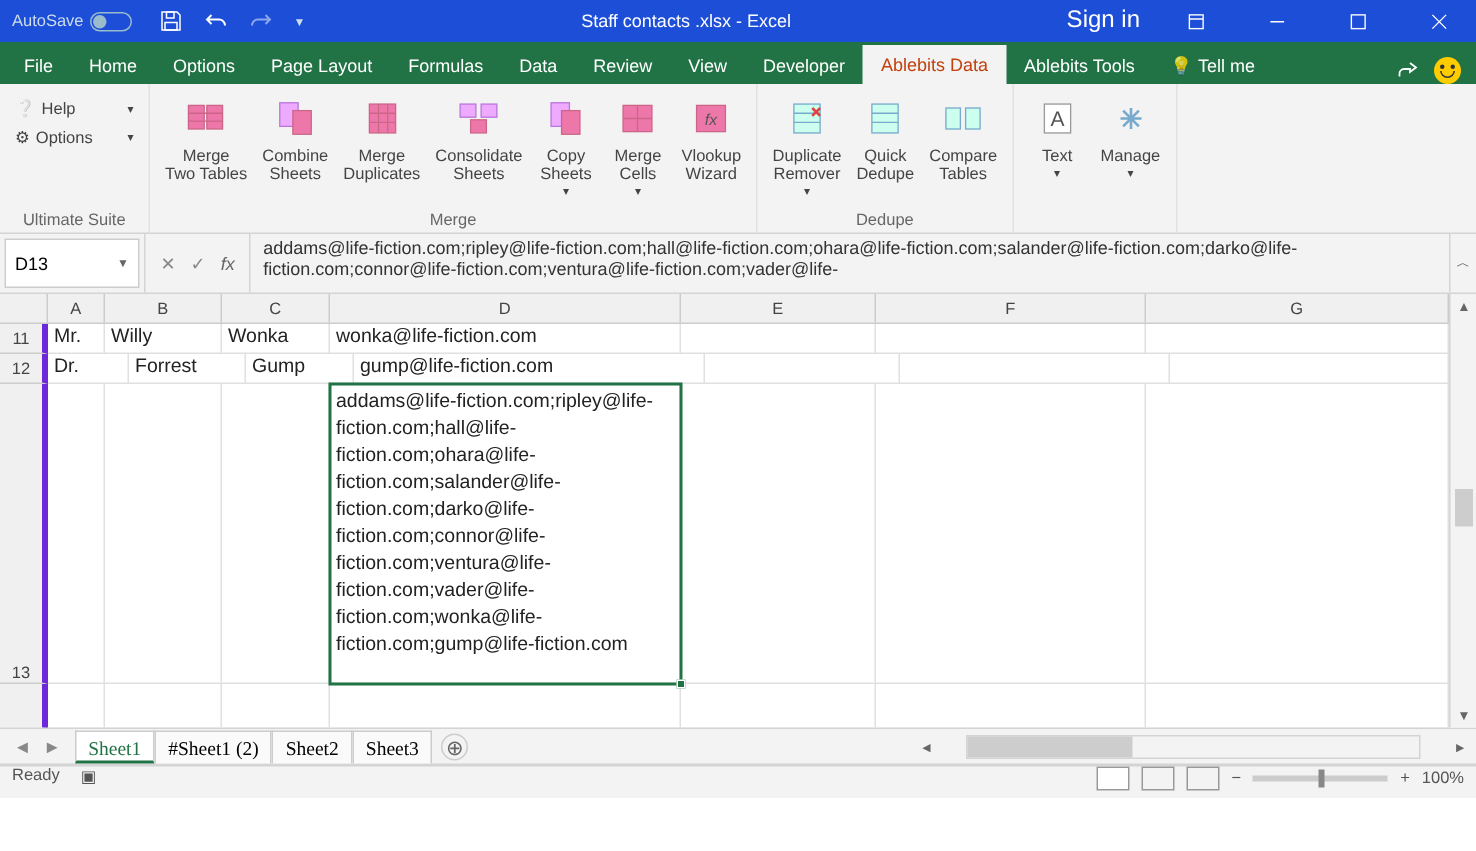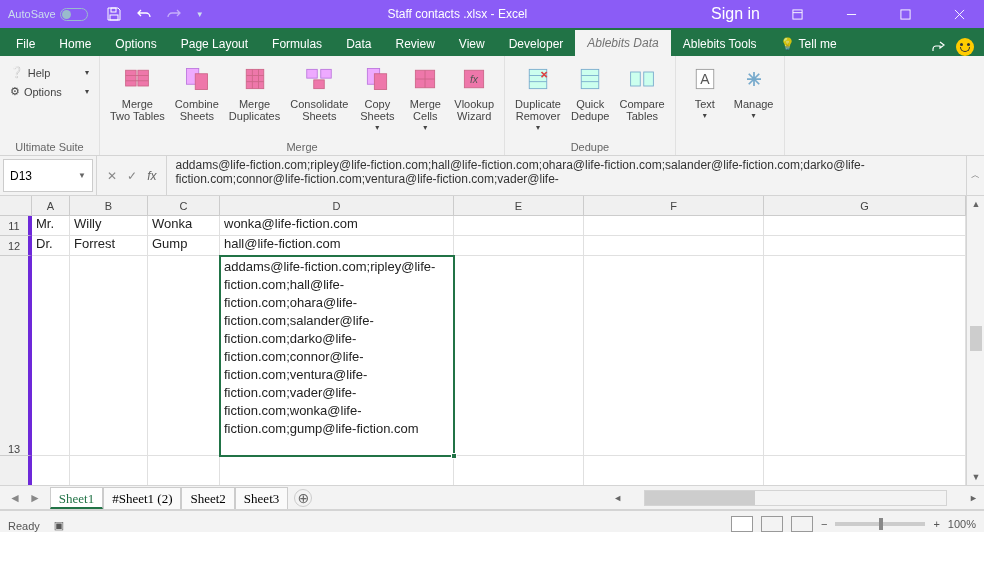--- a/index.html
+++ b/index.html
@@ -1,31 +1,31 @@
 <!DOCTYPE html>
 <html><head>
 <meta charset="utf-8">
 <style>
 *{box-sizing:border-box;margin:0;padding:0;}
 body{font-family:"Segoe UI",Tahoma,sans-serif;font-size:12px;background:#fff;width:984px;height:567px;overflow:hidden;user-select:none;}
-.title-bar{height:28px;background:#8b5cf6;display:flex;align-items:center;color:#fff;}
+.title-bar{height:28px;background:#1d4ed8;display:flex;align-items:center;color:#fff;}
 .title-left{display:flex;align-items:center;gap:4px;padding-left:8px;}
 .autosave{display:flex;align-items:center;gap:4px;color:#cde;font-size:11px;}
 .toggle{width:28px;height:13px;border:1px solid #9bc;border-radius:7px;position:relative;}
 .toggle::after{content:"";width:9px;height:9px;background:#9bc;border-radius:50%;position:absolute;left:1px;top:1px;}
 .qat{display:flex;gap:14px;margin-left:14px;align-items:center;}
 .qat-icon{width:16px;height:16px;fill:#fff;cursor:pointer;}
 .title-center{flex:1;text-align:center;font-size:12px;color:#fff;}
 .title-right{display:flex;align-items:center;gap:20px;padding-right:8px;}
 .win-btn{width:34px;height:28px;display:flex;align-items:center;justify-content:center;cursor:pointer;}
 .win-btn svg{width:11px;height:11px;stroke:#fff;fill:none;stroke-width:1;}
 .signin{font-size:16px;}
 .ribbon-tabs{height:28px;background:#217346;display:flex;align-items:flex-end;padding-left:4px;}
 .tab{padding:0 12px;height:24px;line-height:24px;color:#fff;font-size:12px;cursor:pointer;}
-.tab.active{background:#f3f3f3;color:#737373;height:26px;line-height:26px;font-style:italic;}
+.tab.active{background:#f3f3f3;color:#c2410c;height:26px;line-height:26px;}
 .ribbon-tabs-right{margin-left:auto;display:flex;align-items:center;padding-right:10px;gap:10px;}
 .share-icon{width:16px;height:16px;stroke:#fff;fill:none;}
 .smile{width:18px;height:18px;background:#fc0;border-radius:50%;position:relative;}
 .smile::before{content:"";position:absolute;width:3px;height:3px;background:#333;border-radius:50%;top:5px;left:4px;box-shadow:7px 0 #333;}
 .smile::after{content:"";position:absolute;width:8px;height:4px;border:1px solid #333;border-top:none;border-radius:0 0 8px 8px;top:9px;left:4px;}
 .ribbon-body{height:100px;background:#f3f3f3;border-bottom:1px solid #d4d4d4;display:flex;}
 .ribbon-group{border-right:1px solid #e1e1e1;padding:4px 6px 0;display:flex;flex-direction:column;}
 .group-buttons{display:flex;flex:1;gap:2px;}
 .group-label{text-align:center;font-size:11px;color:#666;padding:2px 0;}
 .btn-lg{display:flex;flex-direction:column;align-items:center;justify-content:flex-start;padding:3px 4px 0;cursor:pointer;min-width:46px;text-align:center;font-size:11px;line-height:12px;color:#444;}
@@ -56,21 +56,21 @@
 .scroll-v .thumb{position:absolute;top:130px;left:3px;width:12px;height:25px;background:#cdcdcd;}
 .scroll-v .arr{position:absolute;left:0;width:18px;height:16px;display:flex;align-items:center;justify-content:center;color:#666;font-size:9px;}
 .tabs-bar{height:24px;display:flex;align-items:center;background:#f3f3f3;border-bottom:1px solid #d4d4d4;}
 .tab-nav{display:flex;gap:2px;padding:0 6px;color:#888;}
 .tab-nav span{cursor:pointer;padding:0 3px;}
 .sheet-tab{padding:0 8px;height:22px;line-height:22px;border:1px solid #ccc;border-bottom:none;background:#fafafa;font-size:13px;cursor:pointer;position:relative;font-family:Liberation Serif, serif;}
 .sheet-tab.active{background:#fff;border-bottom:2px solid #217346;font-weight:400;color:#217346;}
 .add-sheet{width:24px;height:24px;display:flex;align-items:center;justify-content:center;color:#666;cursor:pointer;font-size:14px;border:1px solid #ccc;border-radius:50%;margin-left:6px;width:18px;height:18px;}
 .hscroll{flex:1;margin:0 18px 0 18px;height:16px;background:#f3f3f3;position:relative;border:1px solid #d4d4d4;}
 .hscroll .thumb{position:absolute;left:0;top:0;width:110px;height:14px;background:#cdcdcd;}
-.status-bar{height:22px;background:#f3f3f3;display:flex;align-items:flex-end;font-size:11px;color:#555;padding:0 8px;border-top:1px solid #d4d4d4;}
+.status-bar{height:22px;background:#f3f3f3;display:flex;align-items:flex-start;font-size:11px;color:#555;padding:0 8px;border-top:1px solid #d4d4d4;}
 .status-right{margin-left:auto;display:flex;align-items:center;gap:8px;}
 .view-btn{width:22px;height:16px;border:1px solid #999;cursor:pointer;}
 .slider{width:90px;height:4px;background:#ccc;position:relative;}
 .slider .t{position:absolute;top:-4px;left:44px;width:4px;height:12px;background:#888;}
 .ico-svg{width:28px;height:28px;}
 </style>
 </head>
 <body>
 
 <div class="title-bar">
@@ -336,24 +336,24 @@
         <div class="cell" style="width:38px">Mr.</div>
         <div class="cell" style="width:78px">Willy</div>
         <div class="cell" style="width:72px">Wonka</div>
         <div class="cell" style="width:234px">wonka@life-fiction.com</div>
         <div class="cell" style="width:130px"></div>
         <div class="cell" style="width:180px"></div>
         <div class="cell" style="flex:1"></div>
       </div>
       <div class="row">
         <div class="rh">12</div>
-        <div class="cell" style="width:38px">Dr.</div>
+        <div class="cell" style="width:54px">Dr.</div>
         <div class="cell" style="width:78px">Forrest</div>
         <div class="cell" style="width:72px">Gump</div>
-        <div class="cell" style="width:234px">hall@life-fiction.com</div>
+        <div class="cell" style="width:234px">gump@life-fiction.com</div>
         <div class="cell" style="width:130px"></div>
         <div class="cell" style="width:180px"></div>
         <div class="cell" style="flex:1"></div>
       </div>
       <div class="row tall">
         <div class="rh" style="align-items:flex-end">13</div>
         <div class="cell" style="width:38px"></div>
         <div class="cell" style="width:78px"></div>
         <div class="cell" style="width:72px"></div>
         <div class="cell multiline" style="width:234px">addams@life-fiction.com;ripley@life-fiction.com;hall@life-fiction.com;ohara@life-fiction.com;salander@life-fiction.com;darko@life-fiction.com;connor@life-fiction.com;ventura@life-fiction.com;vader@life-fiction.com;wonka@life-fiction.com;gump@life-fiction.com</div>

